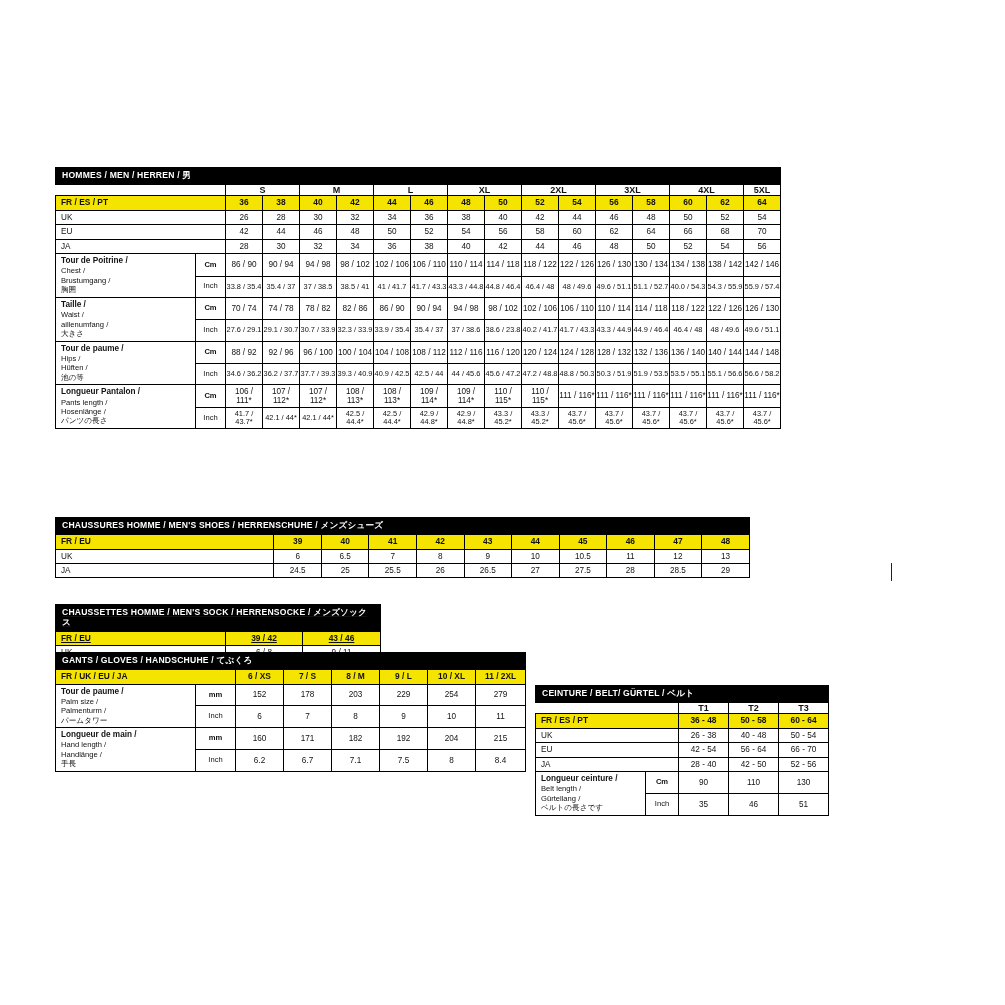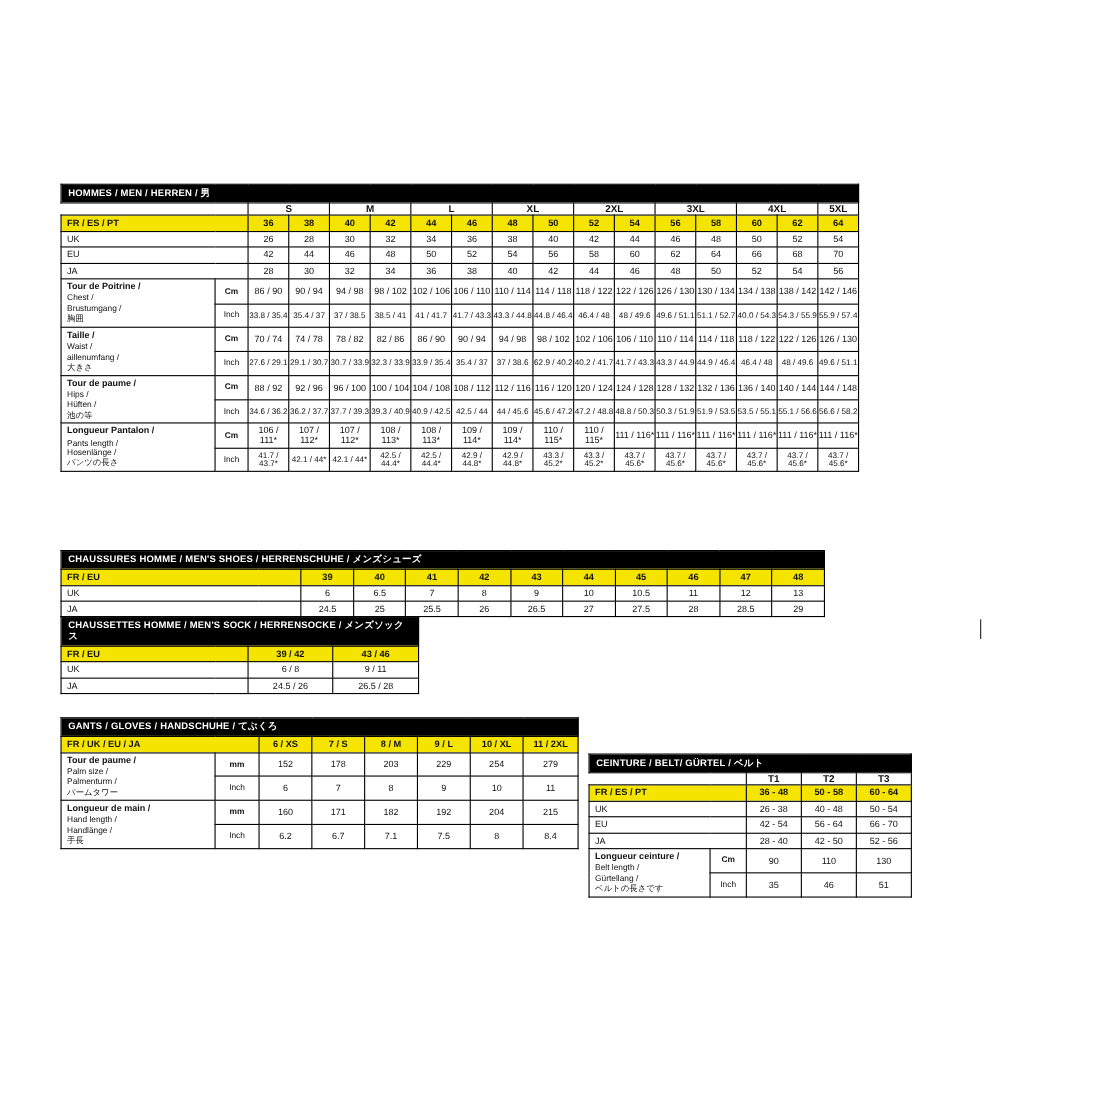--- a/index.html
+++ b/index.html
@@ -206,21 +206,21 @@
       </tr>
       <tr>
         <td class="unit">Inch</td>
         <td class="small">27.6 / 29.1</td>
         <td class="small">29.1 / 30.7</td>
         <td class="small">30.7 / 33.9</td>
         <td class="small">32.3 / 33.9</td>
         <td class="small">33.9 / 35.4</td>
         <td class="small">35.4 / 37</td>
         <td class="small">37 / 38.6</td>
-        <td class="small">62.9 / 40.2</td>
+        <td class="small">38.6 / 23.8</td>
         <td class="small">40.2 / 41.7</td>
         <td class="small">41.7 / 43.3</td>
         <td class="small">43.3 / 44.9</td>
         <td class="small">44.9 / 46.4</td>
         <td class="small">46.4 / 48</td>
         <td class="small">48 / 49.6</td>
         <td class="small">49.6 / 51.1</td>
       </tr>
 
       <tr>
@@ -305,21 +305,21 @@
         <td class="small">43.7 / 45.6*</td>
         <td class="small">43.7 / 45.6*</td>
         <td class="small">43.7 / 45.6*</td>
         <td class="small">43.7 / 45.6*</td>
         <td class="small">43.7 / 45.6*</td>
       </tr>
     </tbody>
       </table>
   </div>
 
-  <div class="blk" style="left:55px;top:500px;">
+  <div class="blk" style="left:55px;top:517px;">
     <table style="width:695px;">
       <colgroup>
         <col style="width:140px">
           <col style="width:30px">
         <col style="width:37px">
           <col style="width:37px">
           <col style="width:37px">
           <col style="width:37px">
           <col style="width:37px">
         <col style="width:37px">
@@ -368,21 +368,21 @@
         <td>27</td>
         <td>27.5</td>
         <td>28</td>
         <td>28.5</td>
         <td>29</td>
       </tr>
     </tbody>
       </table>
   </div>
 
-  <div class="blk" style="left:55px;top:560px;">
+  <div class="blk" style="left:55px;top:604px;text-decoration:underline;">
     <table style="width:325px;">
       <colgroup>
         <col style="width:140px">
           <col style="width:30px">
         <col style="width:77px">
           <col style="width:78px">
       </colgroup>
       <tbody>
           <tr class="hdrbar">
         <td colspan="4">CHAUSSETTES HOMME / MEN'S SOCK / HERRENSOCKE / メンズソックス</td>

